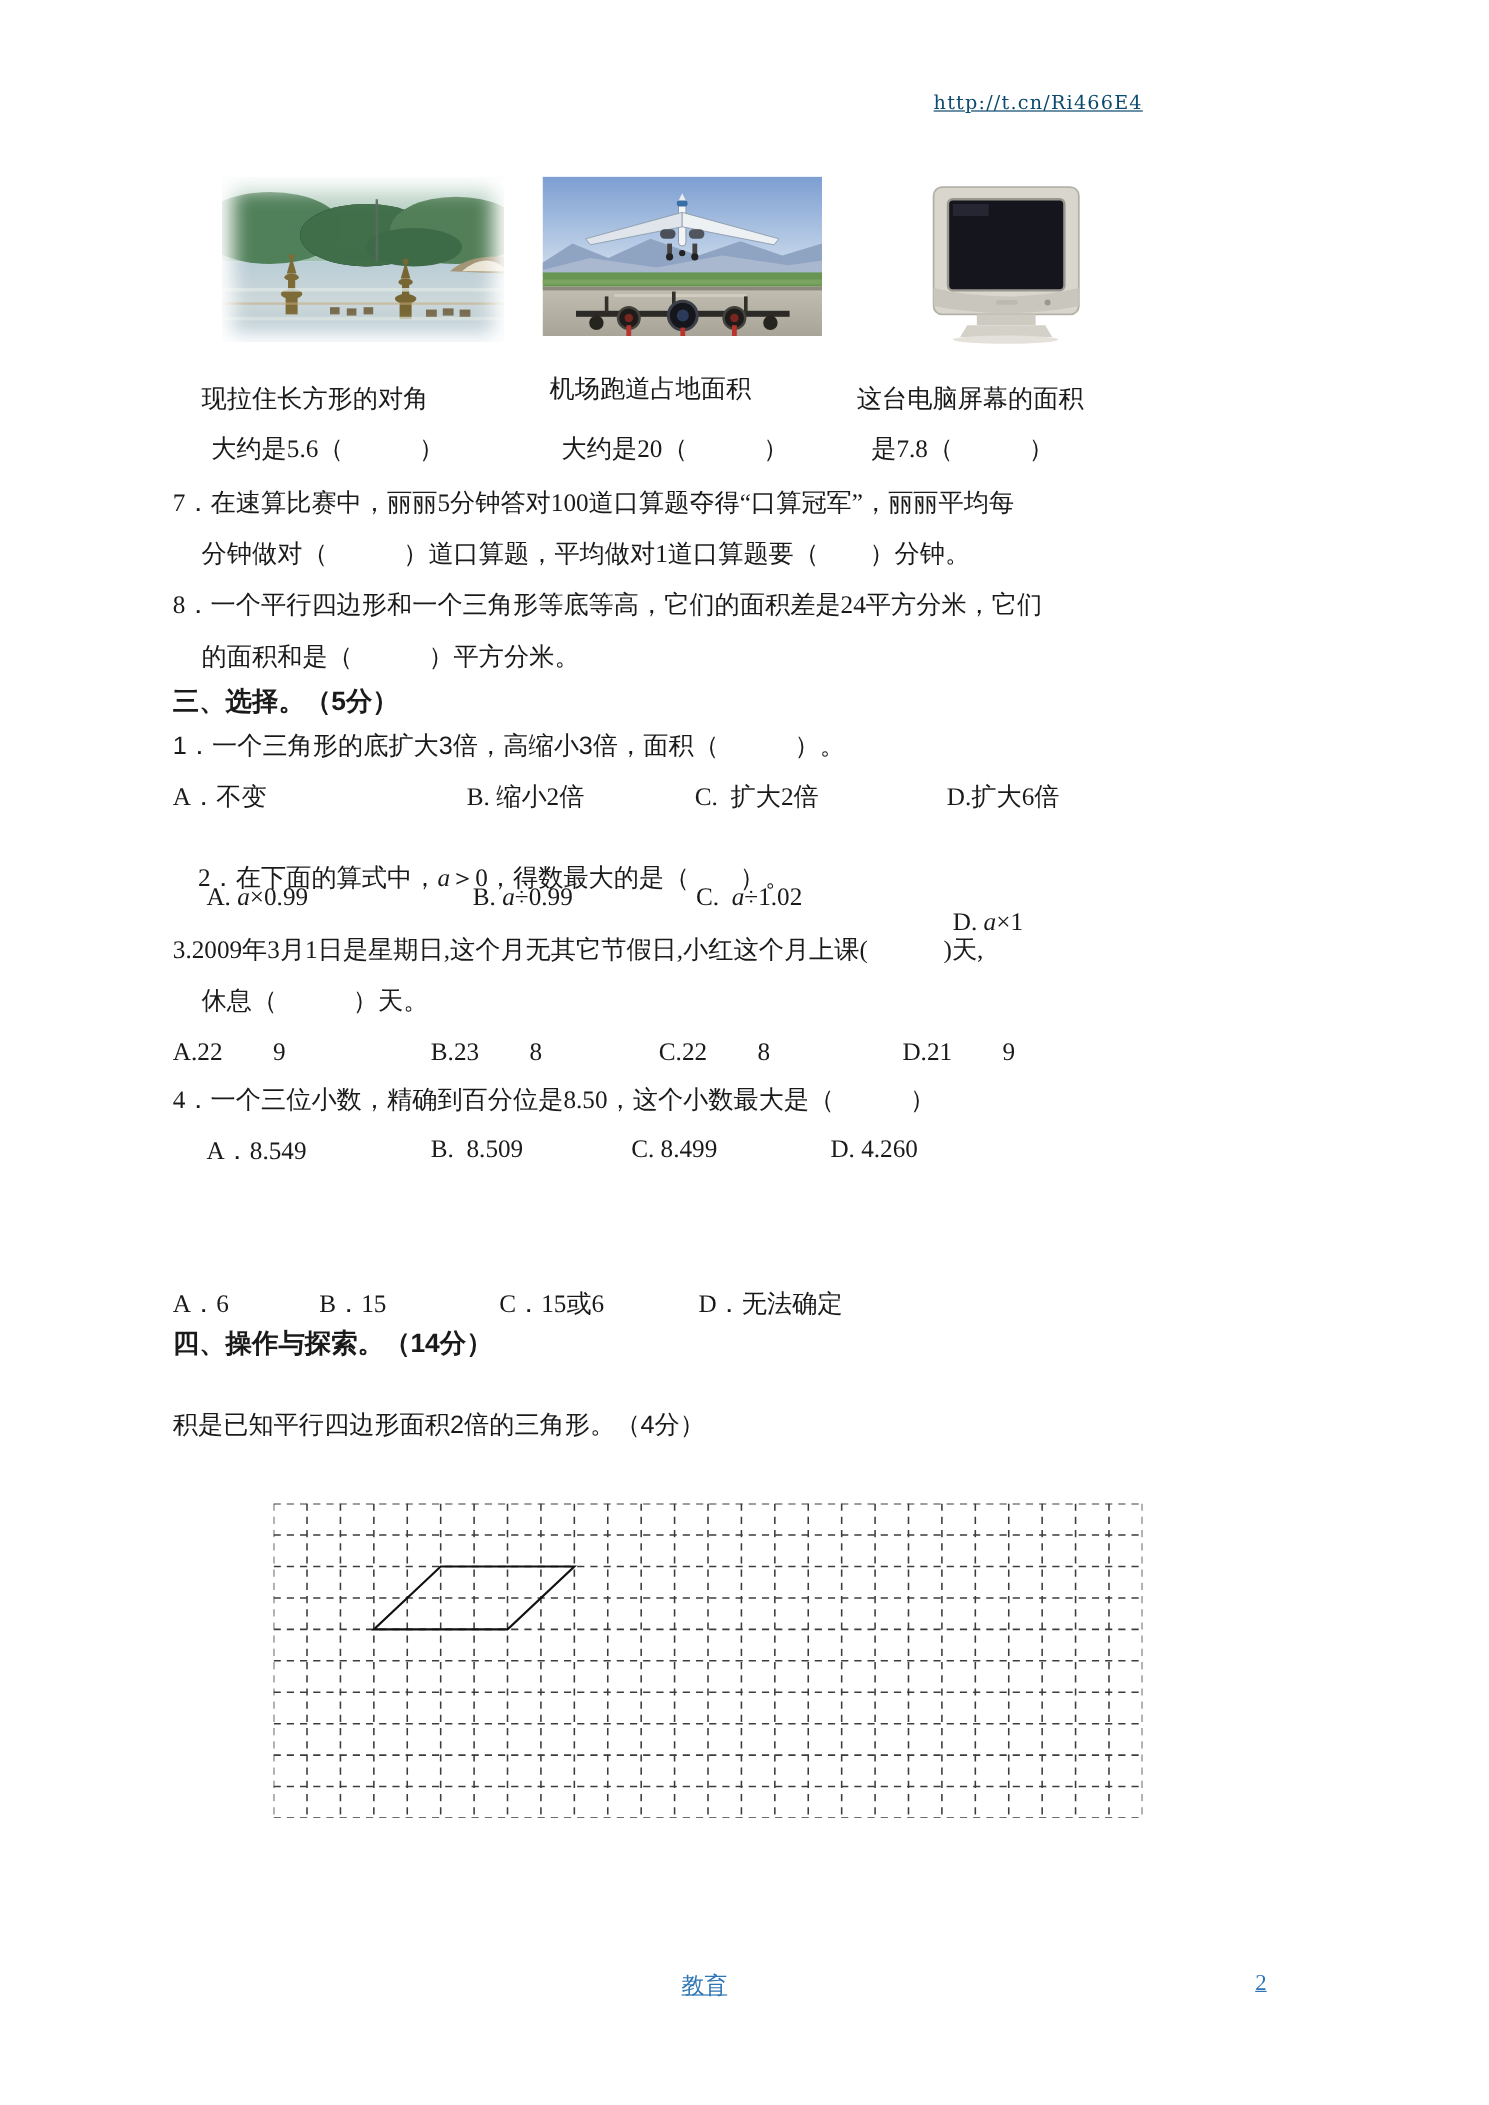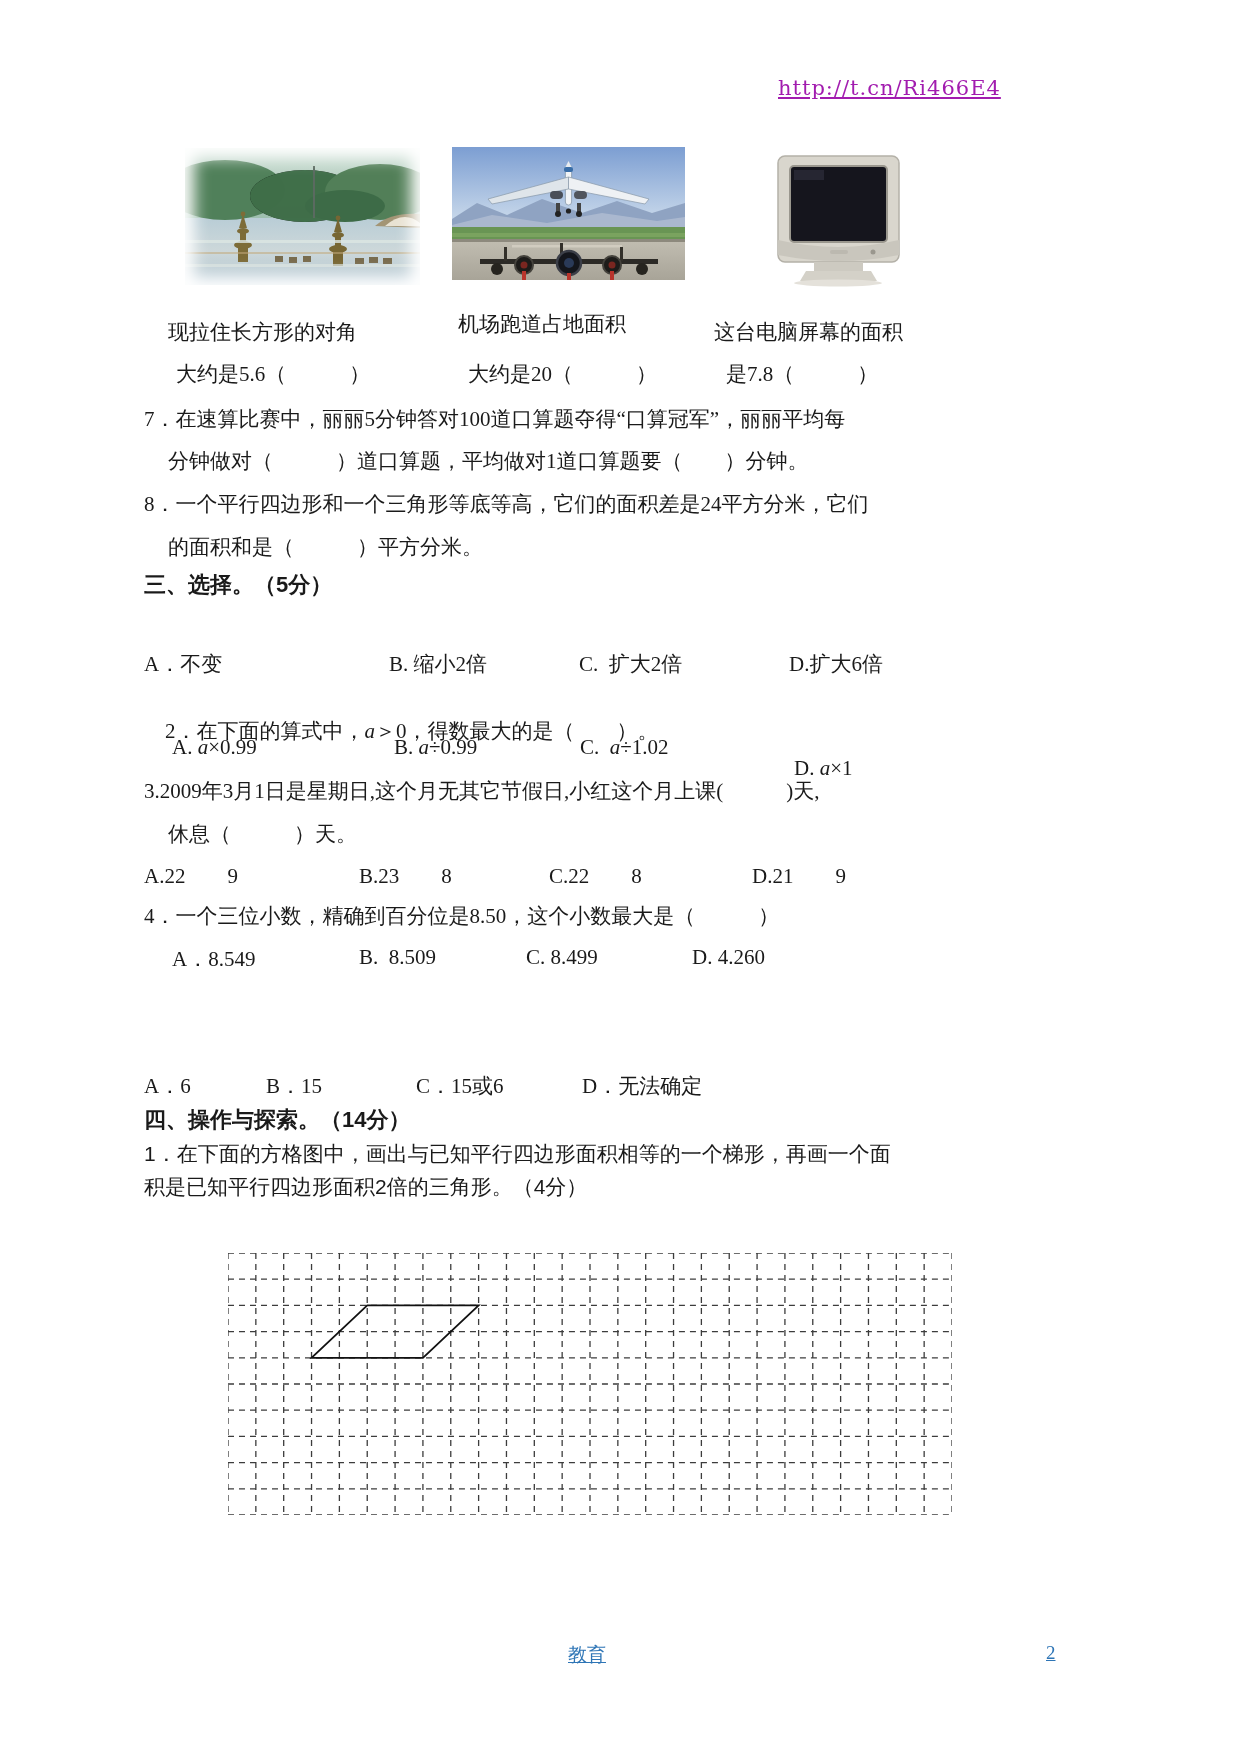--- a/index.html
+++ b/index.html
@@ -11,21 +11,21 @@
     color:#1a1a1a;
     overflow:hidden;
   }
   .abs{position:absolute;white-space:pre;}
   .serif{font-family:"Liberation Serif","DejaVu Serif",serif;font-size:21px;}
   .sans{font-family:"Liberation Sans","DejaVu Sans",sans-serif;font-size:21px;}
   .heading{font-family:"Liberation Sans","DejaVu Sans",sans-serif;font-size:22px;font-weight:bold;}
   .toplink{
     position:absolute;left:778px;top:76px;
     font-family:"DejaVu Serif","Liberation Serif",serif;
-    font-size:21px;color:#a21caf;text-decoration:underline;letter-spacing:1px;
+    font-size:16px;color:#0c4a6e;text-decoration:underline;letter-spacing:1px;
   }
   .optrow{position:absolute;left:144px;width:980px;height:30px;text-decoration:underline;}
   .opt{position:absolute;top:0;font-size:21px;white-space:pre;}
   .v{font-style:italic;font-family:"Liberation Serif",serif;}
   .photo{position:absolute;overflow:hidden;}
   .vig{position:absolute;left:0;top:0;right:0;bottom:0;box-shadow:inset 0 0 16px 9px #ffffff;}
   .footer-link{
     position:absolute;top:1642px;
     font-family:"Liberation Serif","DejaVu Serif",serif;
     font-size:19px;color:#2e75b6;text-decoration:underline;
@@ -187,20 +187,21 @@
   <div class="abs serif" style="left:468px;top:360px;">大约是20（　　　）</div>
   <div class="abs serif" style="left:726px;top:360px;">是7.8（　　　）</div>
 
   <div class="abs serif" style="left:144px;top:405px;">7．在速算比赛中，丽丽5分钟答对100道口算题夺得“口算冠军”，丽丽平均每</div>
   <div class="abs serif" style="left:168px;top:447px;">分钟做对（　　　）道口算题，平均做对1道口算题要（　　）分钟。</div>
   <div class="abs serif" style="left:144px;top:490px;">8．一个平行四边形和一个三角形等底等高，它们的面积差是24平方分米，它们</div>
   <div class="abs serif" style="left:168px;top:533px;">的面积和是（　　　）平方分米。</div>
 
   <div class="abs heading" style="left:144px;top:570px;">三、选择。（5分）</div>
 
+  <div class="abs sans" style="left:144px;top:607px;">1．一个三角形的底扩大3倍，高缩小3倍，面积（　　　）。</div>
   <div class="optrow" style="top:650px;">
     <span class="opt serif" style="left:0px;">A．不变</span>
     <span class="opt serif" style="left:245px;">B. 缩小2倍</span>
     <span class="opt serif" style="left:435px;">C.  扩大2倍</span>
     <span class="opt serif" style="left:645px;">D.扩大6倍</span>
   </div>
 
   <div class="abs serif" style="left:144px;top:692px;">
     <span>2．在下面的算式中，</span><i class="v">a</i><span>＞0，得数最大的是（　　）。</span>
   </div>
@@ -229,21 +230,20 @@
   </div>
 
   <div class="optrow" style="top:1072px;">
     <span class="opt serif" style="left:0px;">A．6</span>
     <span class="opt serif" style="left:122px;">B．15</span>
     <span class="opt serif" style="left:272px;">C．15或6</span>
     <span class="opt serif" style="left:438px;">D．无法确定</span>
   </div>
 
   <div class="abs heading" style="left:144px;top:1105px;">四、操作与探索。（14分）</div>
-  <div class="abs sans" style="left:144px;top:1140px;">1．在下面的方格图中，画出与已知平行四边形面积相等的一个梯形，再画一个面</div>
   <div class="abs sans" style="left:144px;top:1173px;">积是已知平行四边形面积2倍的三角形。（4分）</div>
 
   <svg id="grid-svg" style="position:absolute;left:228px;top:1253px;" width="724" height="262" viewBox="0 0 724.1 262">
       <line x1="0.00" y1="0" x2="0.00" y2="262"></line>
       <line x1="27.85" y1="0" x2="27.85" y2="262"></line>
       <line x1="55.70" y1="0" x2="55.70" y2="262"></line>
       <line x1="83.55" y1="0" x2="83.55" y2="262"></line>
       <line x1="111.40" y1="0" x2="111.40" y2="262"></line>
       <line x1="139.25" y1="0" x2="139.25" y2="262"></line>
       <line x1="167.10" y1="0" x2="167.10" y2="262"></line>

